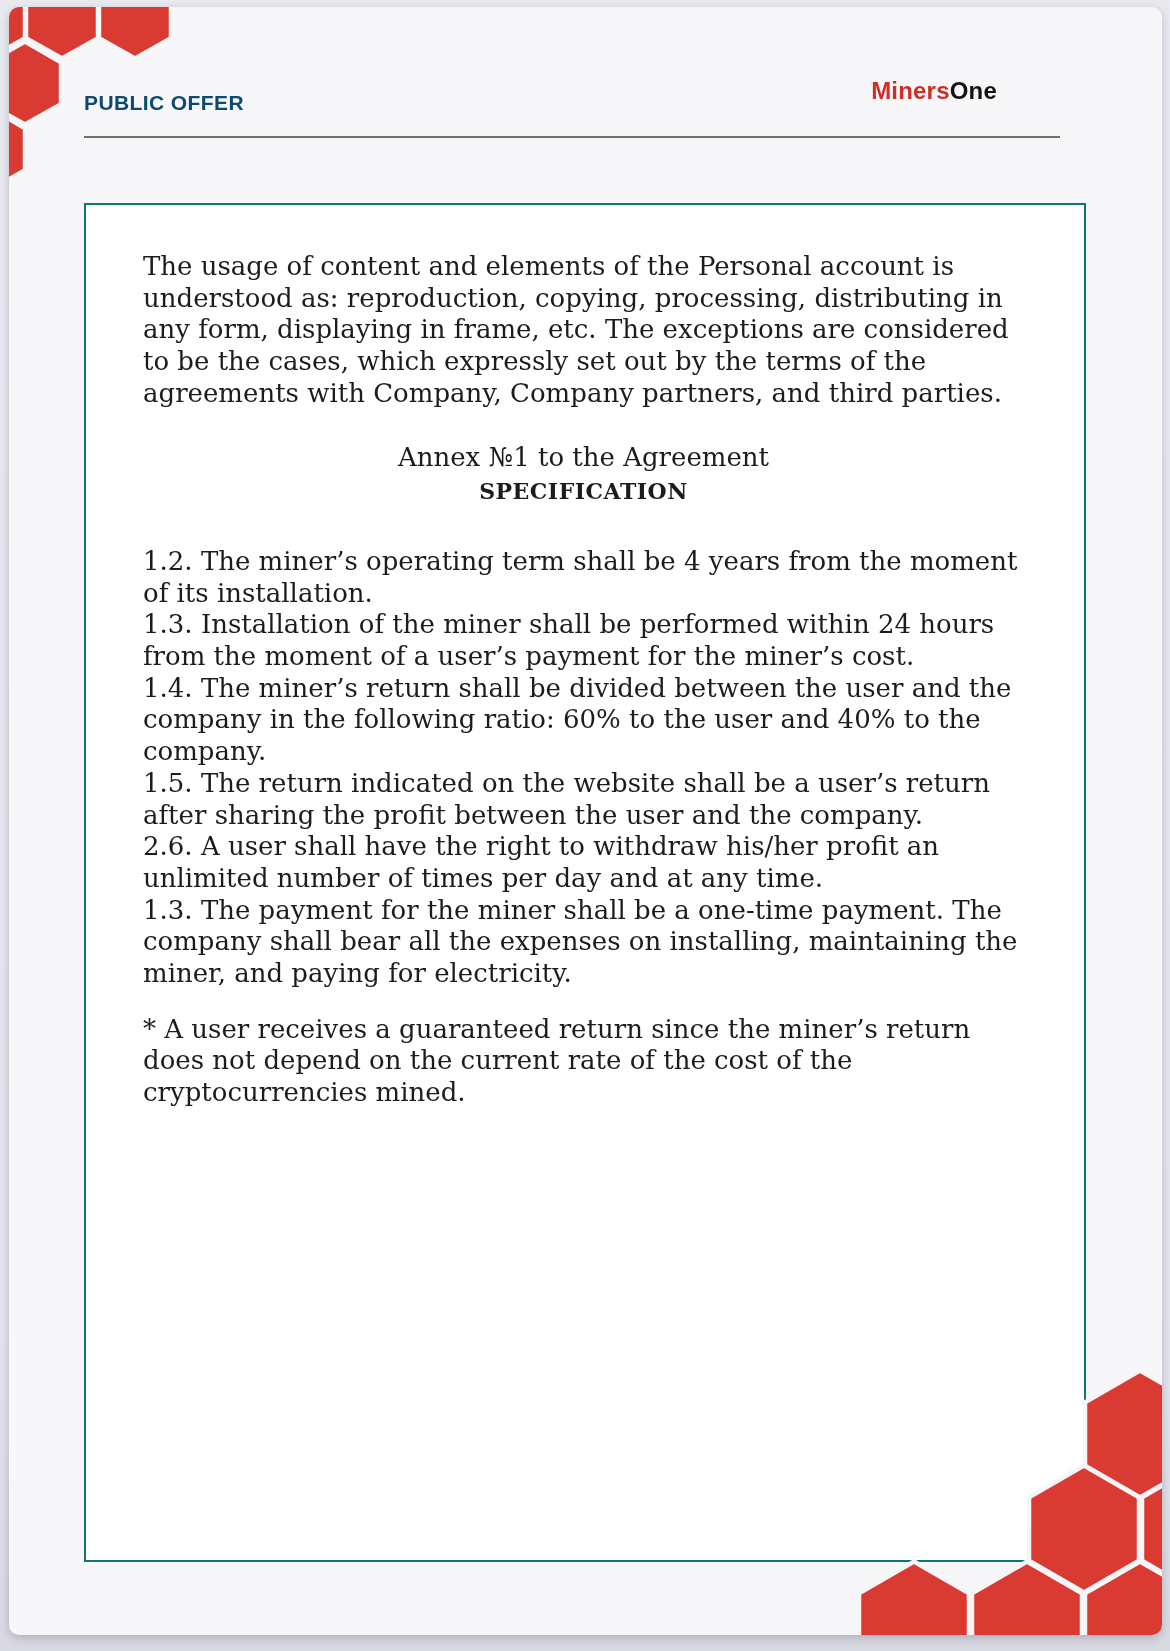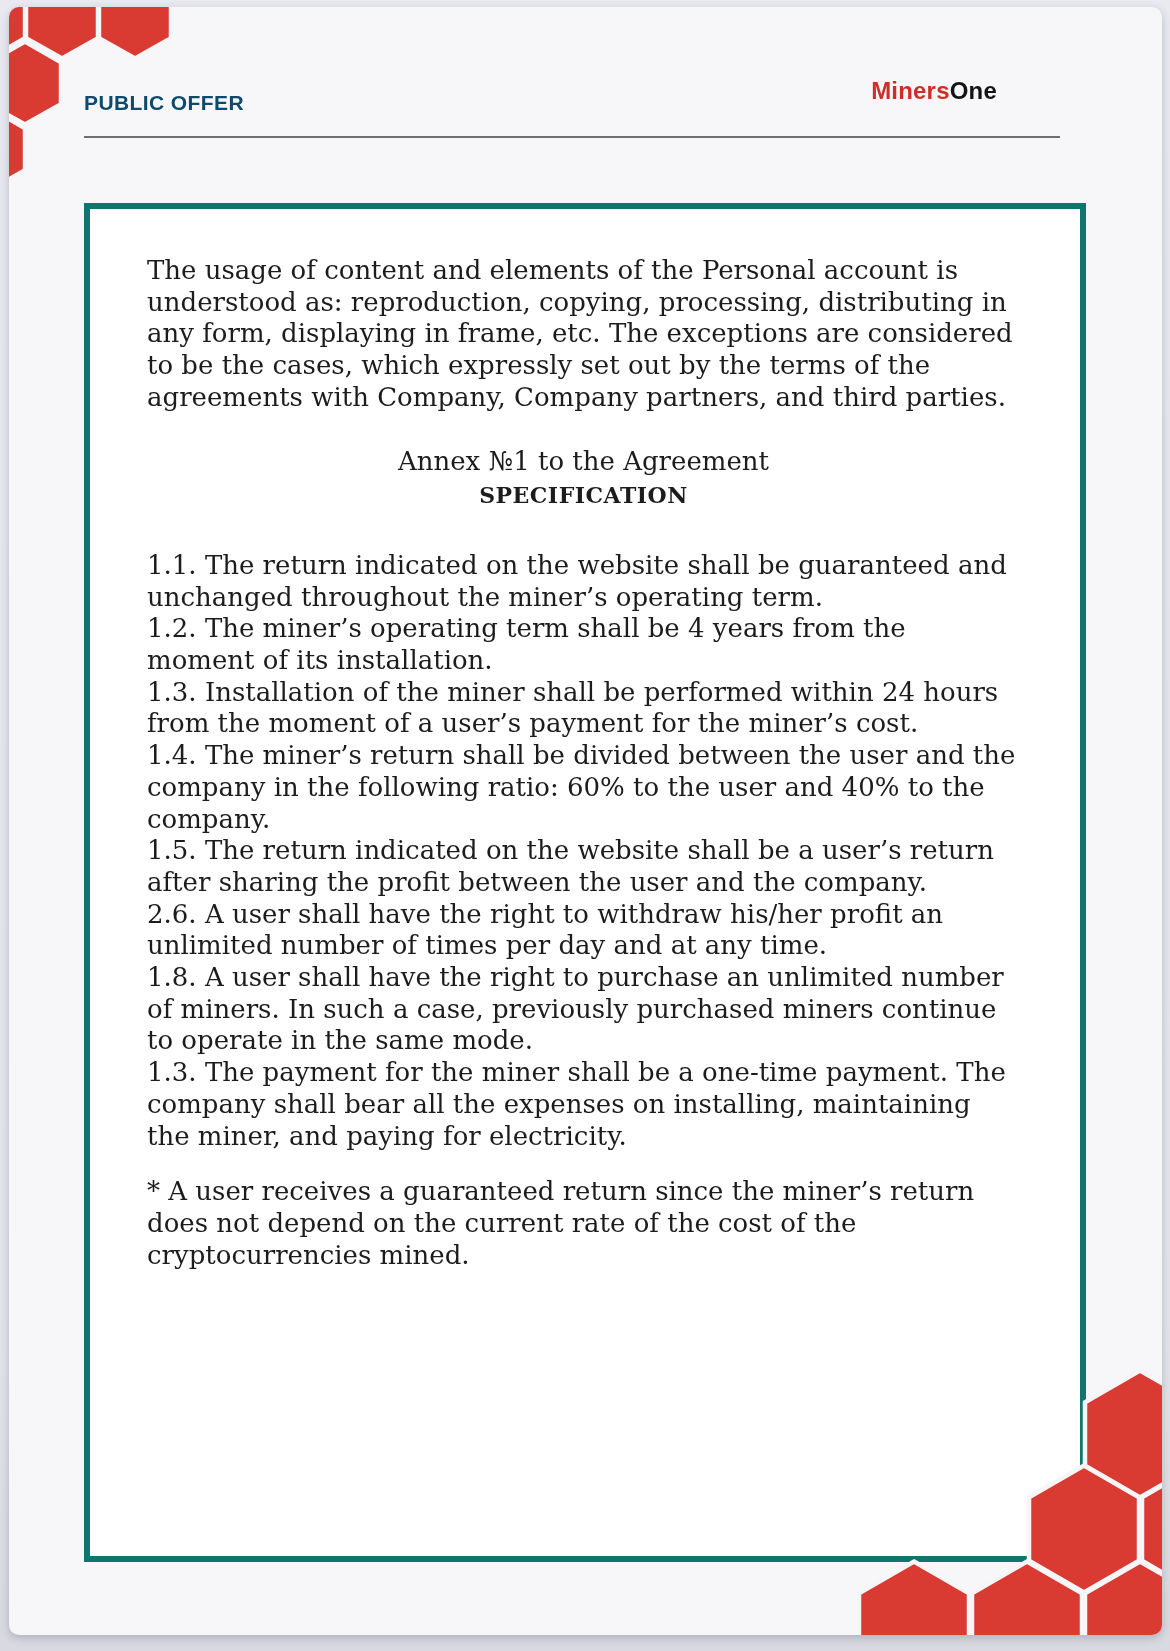--- a/index.html
+++ b/index.html
@@ -38,21 +38,21 @@
   .logo .part2 { color:#141414; }
   .header-rule {
     position:absolute; left:75px; top:129px;
     width:976px; height:2px; background:#6f6f6f; z-index:2;
   }
   
   .content-box {
     position:absolute; left:75px; top:196px;
     width:1002px; height:1359px;
     background:#ffffff;
-    border:6px solid #0f766e;
+    border:2px solid #0f766e;
     padding:46px 60px 0 57px;
     font-family:"DejaVu Serif", serif;
     font-size:26px; line-height:31.7px;
     color:#1c1c1c;
     z-index:1;
   }
   .intro { margin:0; }
   .annex-title { text-align:center; margin-top:32px; }
   .section-title { text-align:center; font-weight:700; font-size:22px; letter-spacing:.5px; margin-top:3px; }
   .clauses { margin-top:38px; }
@@ -92,26 +92,24 @@
 
   <div class="header-rule"></div>
 
   <div class="content-box">
     <p class="intro">The usage of content and elements of the Personal account is understood as: reproduction, copying, processing, distributing in any form, displaying in frame, etc. The exceptions are considered to be the cases, which expressly set out by the terms of the agreements with Company, Company partners, and third parties.</p>
 
     <div class="annex-title">Annex №1 to the Agreement</div>
     <div class="section-title">SPECIFICATION</div>
 
     <div class="clauses">
-      <p class="clause">1.1. The return indicated on the website shall be guaranteed and unchanged throughout the miner’s operating term.</p>
       <p class="clause">1.2. The miner’s operating term shall be 4 years from the moment of its installation.</p>
       <p class="clause">1.3. Installation of the miner shall be performed within 24 hours from the moment of a user’s payment for the miner’s cost.</p>
       <p class="clause">1.4. The miner’s return shall be divided between the user and the company in the following ratio: 60% to the user and 40% to the company.</p>
       <p class="clause">1.5. The return indicated on the website shall be a user’s return after sharing the profit between the user and the company.</p>
       <p class="clause">2.6. A user shall have the right to withdraw his/her profit an unlimited number of times per day and at any time.</p>
-      <p class="clause">1.8. A user shall have the right to purchase an unlimited number of miners. In such a case, previously purchased miners continue to operate in the same mode.</p>
       <p class="clause">1.3. The payment for the miner shall be a one-time payment. The company shall bear all the expenses on installing, maintaining the miner, and paying for electricity.</p>
     </div>
 
     <p class="footnote">* A user receives a guaranteed return since the miner’s return does not depend on the current rate of the cost of the cryptocurrencies mined.</p>
   </div>
 
 </div>
 
 </body></html>

